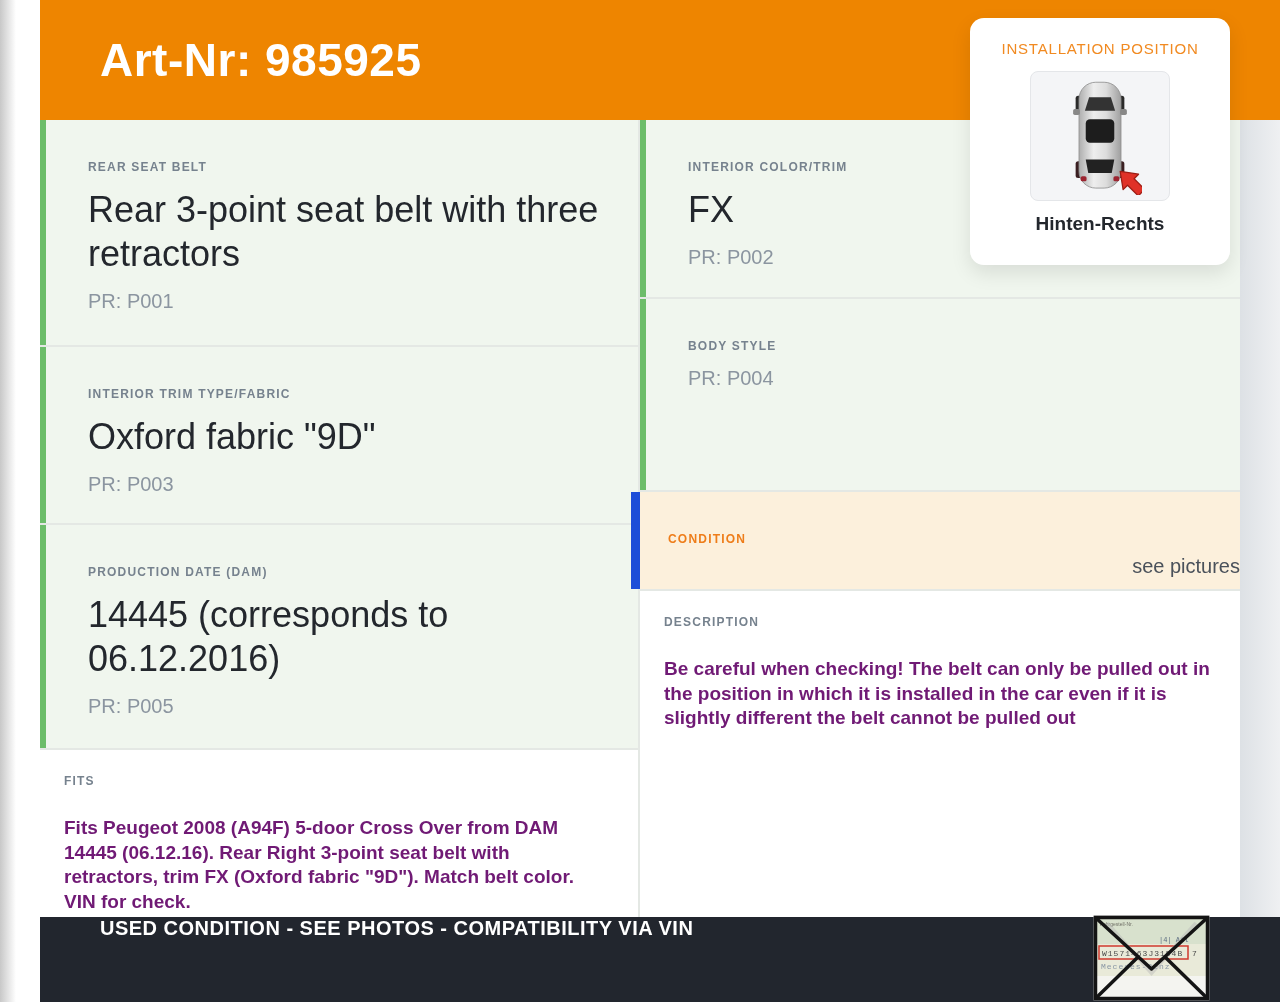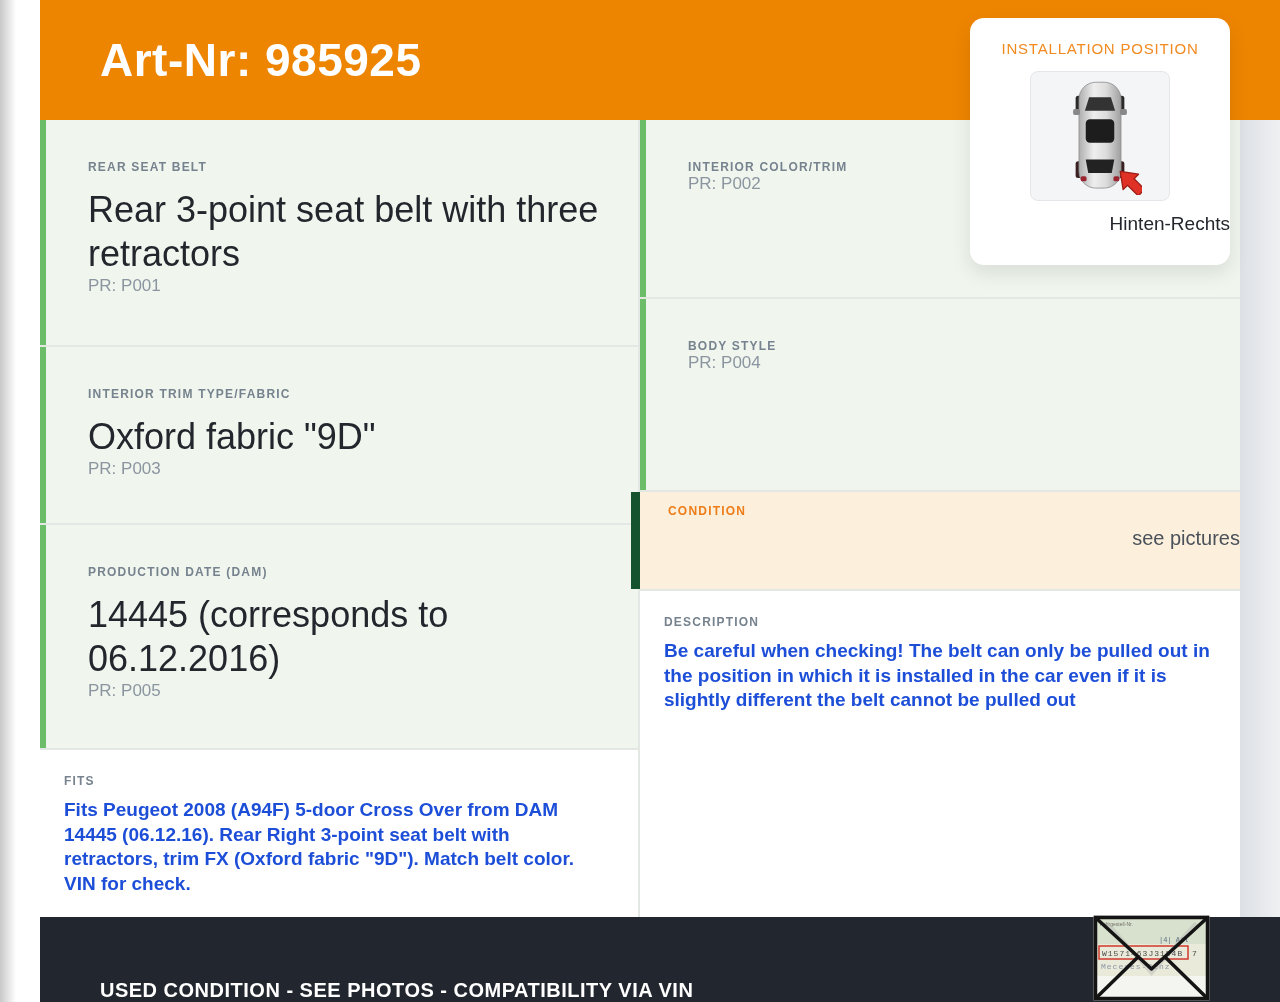--- a/index.html
+++ b/index.html
@@ -49,45 +49,45 @@
   }
   .card-label {
     font-size: 12px; font-weight: 700; letter-spacing: 1.2px;
     color: #76828e; text-transform: uppercase;
   }
   .card-value {
     margin-top: 14px;
     font-size: 36px; line-height: 44px; font-weight: 400;
     color: #23272d;
   }
-  .card-pr { font-size: 17px; color: #8b95a0; }
+  .card-pr { margin-top: 14px; font-size: 20px; color: #8b95a0; }
 
   .h-225 { height: 225px; }
   .h-176 { height: 176px; }
   .h-223 { height: 223px; }
   .h-177 { height: 177px; }
   .h-179 { height: 191px; }
 
   .card-white {
     background: #ffffff; border-left: none;
     padding: 24px 30px 0 24px;
     flex: 1;
   }
   .card-white .body-text {
-    margin-top: 10px;
+    margin-top: 28px;
     font-size: 19px; line-height: 24.5px; font-weight: 700;
-    color: #1d4ed8; max-width: 560px;
+    color: #701a75; max-width: 560px;
   }
 
   .condition {
     height: 97px;
     margin-left: -9px;
     background: #fcf0dc;
-    border-left: 9px solid #14532d;
-    padding: 12px 0 0 28px;
+    border-left: 9px solid #1d4ed8;
+    padding: 40px 0 0 28px;
   }
   .condition .card-label { color: #ee7d1a; }
   .condition-value { margin-top: 9px; font-size: 20px; font-weight: 500; color: #4a515a; text-align: right; }
 
   .description { flex: 1; }
   .description .body-text { max-width: 560px; }
 
   
   .install-card {
     position: absolute; left: 970px; top: 18px; width: 260px; height: 247px;
@@ -99,28 +99,28 @@
   .install-title {
     font-size: 15px; font-weight: 400; letter-spacing: 0.8px;
     color: #f18a21; text-transform: uppercase;
   }
   .install-imgbox {
     width: 140px; height: 130px; margin: 14px auto 0 auto;
     background: #f4f5f7; border: 1px solid #e4e6e9; border-radius: 8px;
     display: flex; align-items: center; justify-content: center;
   }
   .install-pos {
-    margin-top: 12px; font-size: 19px; font-weight: 400; color: #23272d; text-align: right;
+    margin-top: 12px; font-size: 19px; font-weight: 700; color: #23272d;
   }
 
   
   .footer {
     position: absolute; left: 40px; top: 917px; width: 1240px; height: 85px;
     background: #22262e;
-    display: flex; align-items: flex-end;
+    display: flex; align-items: flex-start;
     padding-left: 60px; z-index: 3;
   }
   .footer span {
     color: #ffffff; font-size: 20px; font-weight: 700; letter-spacing: 0.5px;
   }
 
   
   .vin-stamp {
     position: absolute; left: 1093px; top: 915px; width: 117px; height: 86px;
     z-index: 6;
@@ -166,20 +166,21 @@
         <div class="card-label">FITS</div>
         <p class="body-text">Fits Peugeot 2008 (A94F) 5-door Cross Over from DAM 14445 (06.12.16). Rear Right 3-point seat belt with retractors, trim FX (Oxford fabric "9D"). Match belt color. VIN for check.</p>
       </section>
 
     </div>
 
     <div class="col col-right">
 
       <section class="card h-177">
         <div class="card-label">INTERIOR COLOR/TRIM</div>
+        <h2 class="card-value">FX</h2>
         <div class="card-pr">PR: P002</div>
       </section>
 
       <section class="card h-179">
         <div class="card-label">BODY STYLE</div>
         <div class="card-pr">PR: P004</div>
       </section>
 
       <section class="condition">
         <div class="card-label">CONDITION</div>

